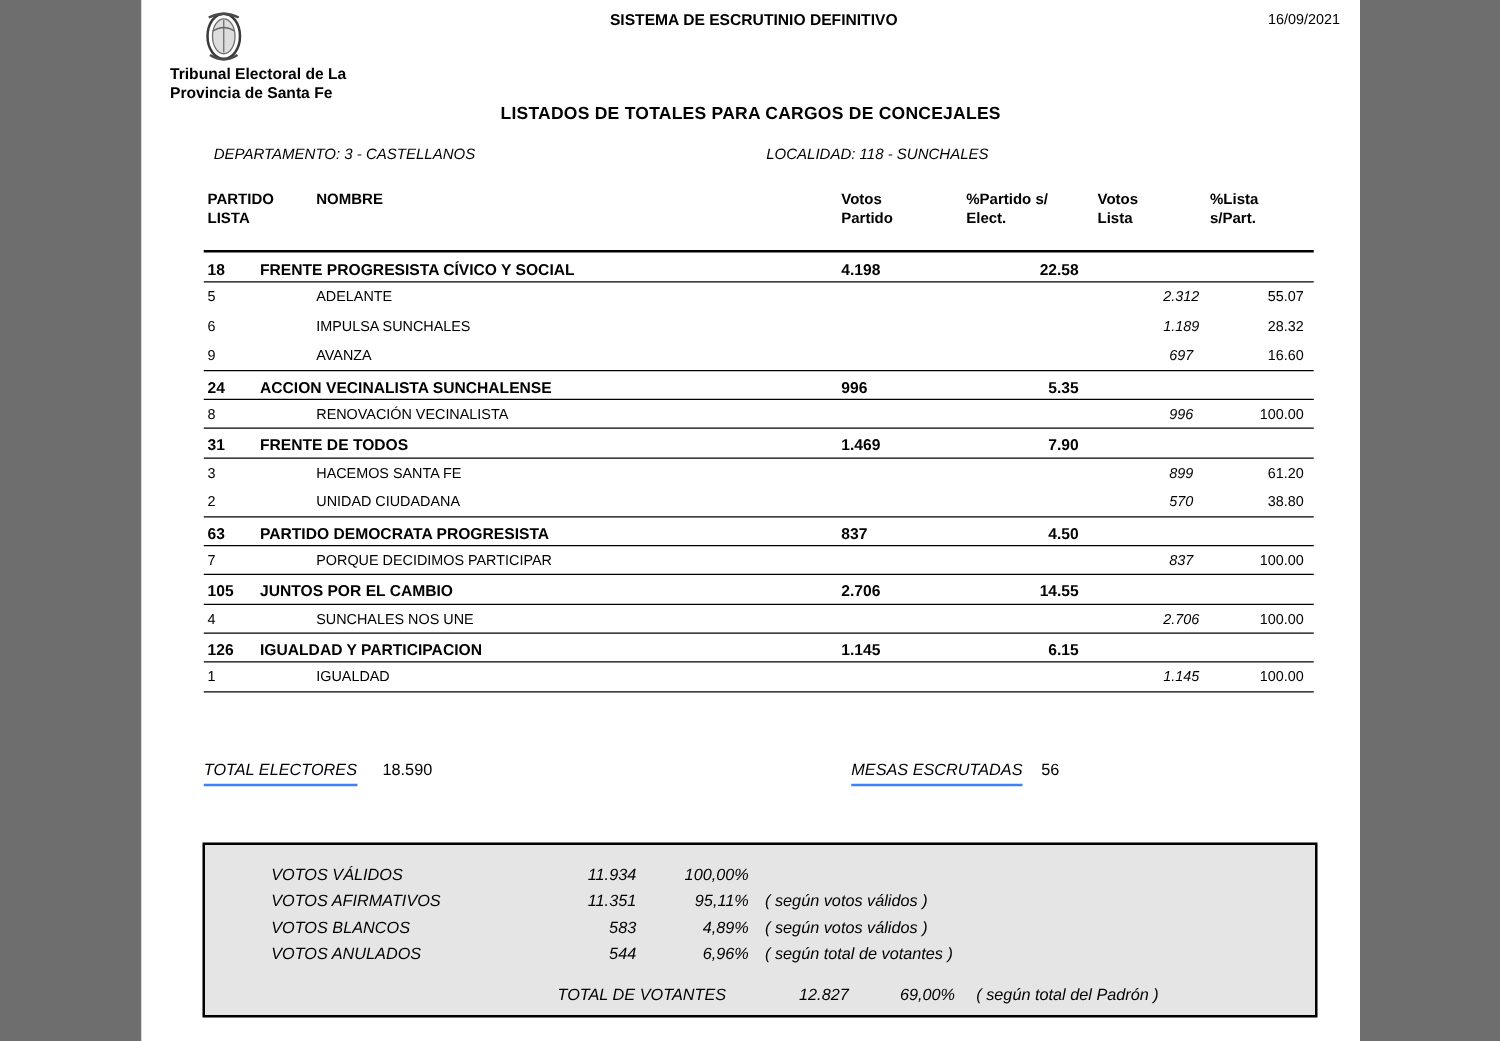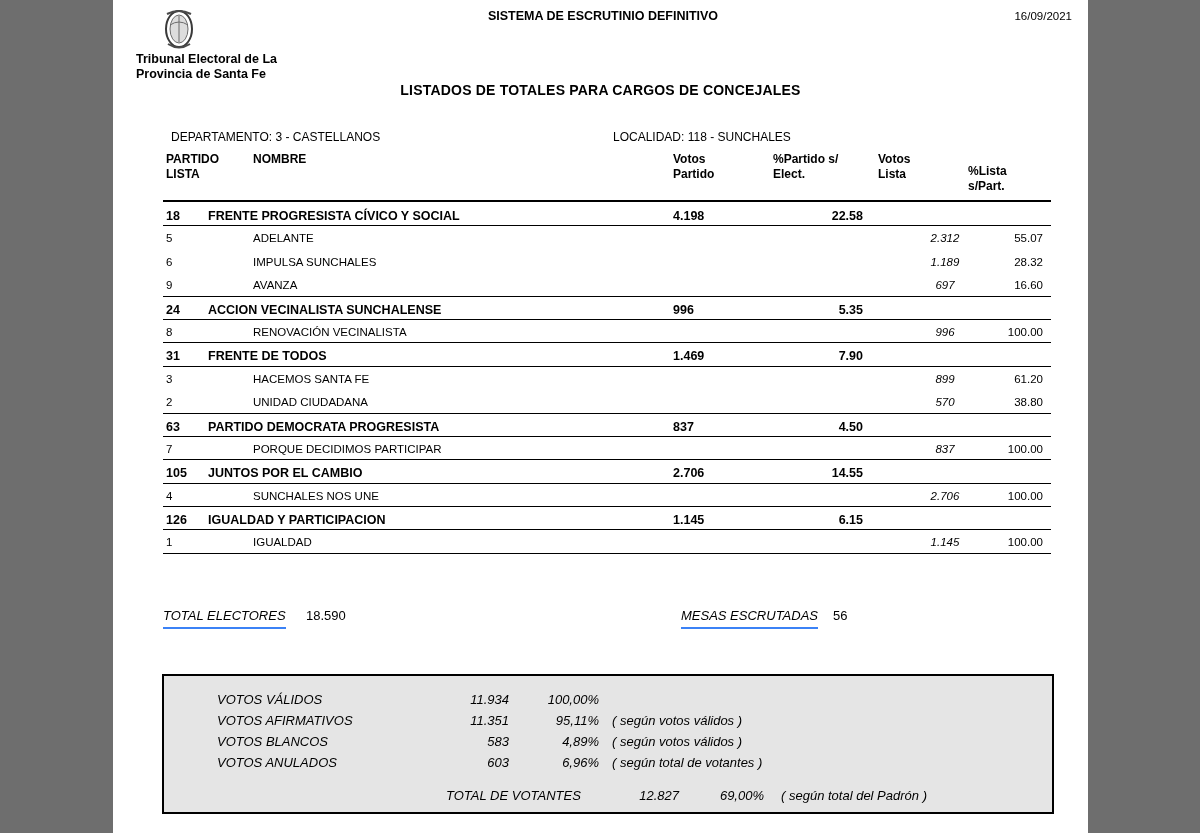--- a/index.html
+++ b/index.html
@@ -72,21 +72,22 @@
     width: 975px;
     text-align: center;
     font-size: 14px;
     font-weight: bold;
     letter-spacing: .2px;
   }
 
   
   .meta {
     position: absolute;
-    top: 130px;
+    top: 116px;
+    font-style: italic;
     font-size: 12px;
   }
   .meta.dep { left: 58px; }
   .meta.loc { left: 500px; }
 
   
   .colhead {
     position: absolute;
     top: 152px;
     left: 0;
@@ -94,21 +95,21 @@
     height: 44px;
     font-size: 12px;
     font-weight: bold;
   }
   .colhead .c { position: absolute; line-height: 15px; }
   .ch-partido { left: 53px; top: 0; white-space: pre-line; }
   .ch-nombre  { left: 140px; top: 0; }
   .ch-vp      { left: 560px; top: 0; white-space: pre-line; }
   .ch-pp      { left: 660px; top: 0; white-space: pre-line; }
   .ch-vl      { left: 765px; top: 0; white-space: pre-line; }
-  .ch-pl      { left: 855px; top: 0; white-space: pre-line; margin-top: 12px; }
+  .ch-pl      { left: 855px; top: 0; white-space: pre-line; }
 
   .rule-thick {
     position: absolute;
     left: 50px;
     top: 200px;
     width: 888px;
     height: 2px;
     background: #000;
   }
 
@@ -397,21 +398,21 @@
             <span class="s s-note">( según votos válidos )</span>
           </div>
           <div class="sum-row">
             <span class="s s-label">VOTOS BLANCOS</span>
             <span class="s s-votes">583</span>
             <span class="s s-pct">4,89%</span>
             <span class="s s-note">( según votos válidos )</span>
           </div>
           <div class="sum-row">
             <span class="s s-label">VOTOS ANULADOS</span>
-            <span class="s s-votes">603</span>
+            <span class="s s-votes">544</span>
             <span class="s s-pct">6,96%</span>
             <span class="s s-note">( según total de votantes )</span>
           </div>
         </div>
       <div class="sum-final">
         <span class="f-label">TOTAL DE VOTANTES</span>
         <span class="f-votes">12.827</span>
         <span class="f-pct">69,00%</span>
         <span class="f-note">( según total del Padrón )</span>
       </div>

